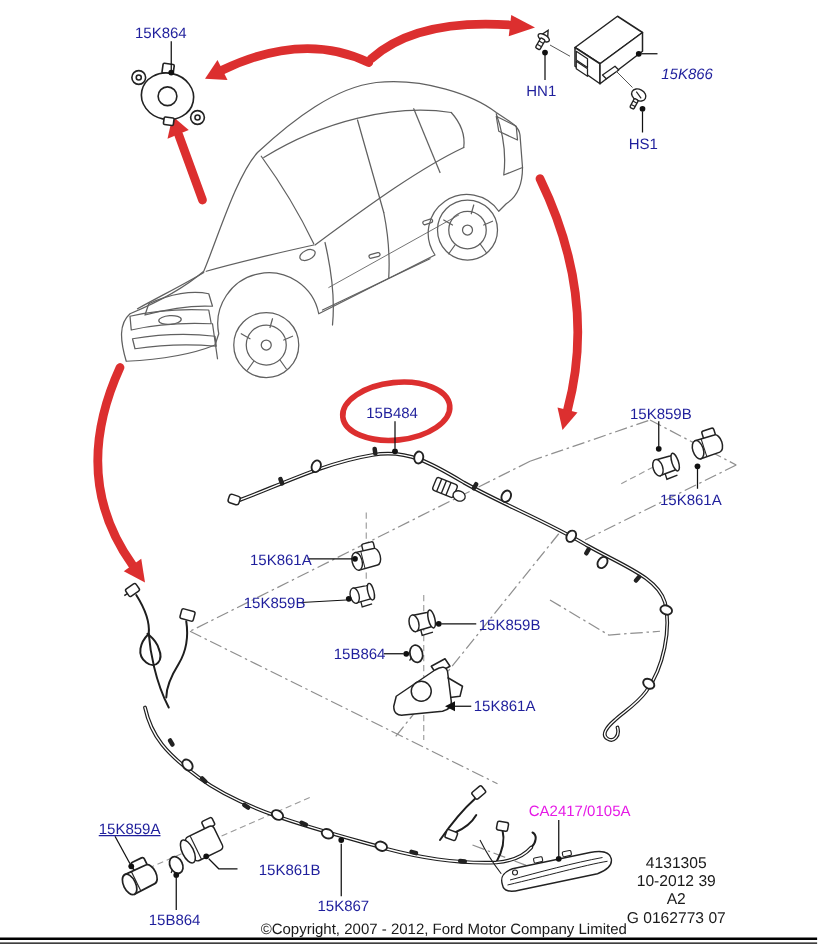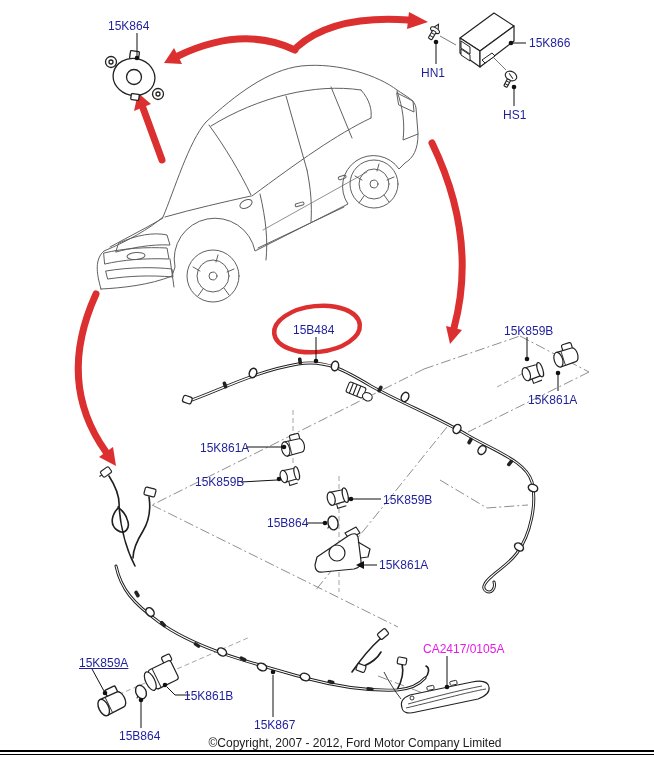--- a/index.html
+++ b/index.html
@@ -293,37 +293,43 @@
     <circle cx="165" cy="685" r="2.3"></circle>
     <circle cx="141" cy="700" r="2.3"></circle>
     <circle cx="273" cy="672" r="2.3"></circle>
     <circle cx="447" cy="687" r="2.3"></circle>
     <polygon points="356,565 364,561 364,569"></polygon>
   </g>
 </svg>
 
 <div>
       <div class="lbl" style="left: 108px; top: 19px;">15K864</div>
-      <div class="lbl" style="left: 529px; top: 36px;">15K866</div>
+      <div class="lbl" style="left: 529px; top: 52px; font-style: italic;">15K866</div>
       <div class="lbl" style="left: 421px; top: 66px;">HN1</div>
       <div class="lbl" style="left: 503px; top: 108px;">HS1</div>
       <div class="lbl" style="left: 293px; top: 323px;">15B484</div>
       <div class="lbl" style="left: 504px; top: 324px;">15K859B</div>
       <div class="lbl" style="left: 528px; top: 393px;">15K861A</div>
       <div class="lbl" style="left: 200px; top: 441px;">15K861A</div>
       <div class="lbl" style="left: 195px; top: 475px;">15K859B</div>
       <div class="lbl" style="left: 383px; top: 493px;">15K859B</div>
       <div class="lbl" style="left: 267px; top: 516px;">15B864</div>
       <div class="lbl" style="left: 379px; top: 558px;">15K861A</div>
       <div class="lbl" style="left: 79px; top: 656px; text-decoration: underline;">15K859A</div>
-      <div class="lbl" style="left: 184px; top: 689px;">15K861B</div>
+      <div class="lbl" style="left: 207px; top: 689px;">15K861B</div>
       <div class="lbl" style="left: 119px; top: 729px;">15B864</div>
       <div class="lbl" style="left: 254px; top: 718px;">15K867</div>
       <div class="lbl ref" style="left: 411px; top: 642px; margin-left: 12px;">CA2417/0105A</div>
     </div>
 
+<div class="info">
+  <div>4131305</div>
+  <div>10-2012 39</div>
+  <div>A2</div>
+  <div>G 0162773 07</div>
+</div>
 
 <div class="copyright">©Copyright, 2007 - 2012, Ford Motor Company Limited</div>
 
 <div class="rule rule1"></div>
 <div class="rule rule2"></div>
 
 </div>
 
 </body></html>

